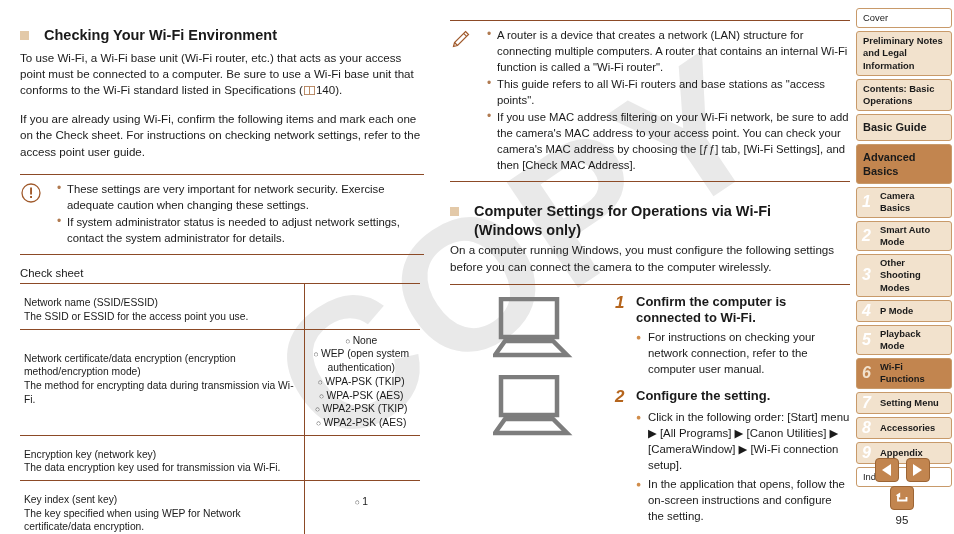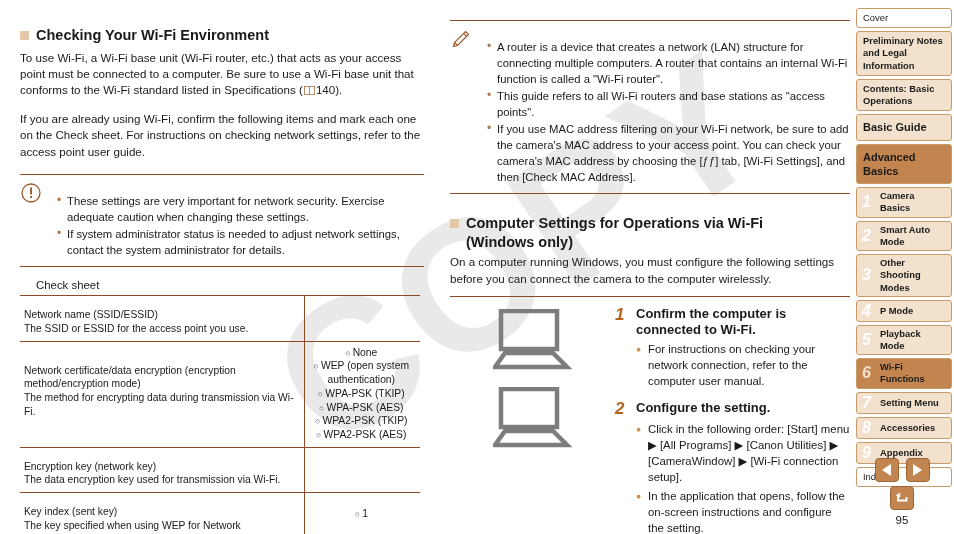--- a/index.html
+++ b/index.html
@@ -40,21 +40,21 @@
     top: 0;
     z-index: 2;
   }
   #col-left  { left: 20px;  width: 404px; }
   #col-right { left: 450px; width: 400px; }
 
   
   .sec-head {
     display: flex;
     align-items: flex-start;
-    gap: 7px;
+    gap: 15px;
     font-size: 14.5px;
     font-weight: bold;
     line-height: 1.28;
     color: #1a1a1a;
   }
   .sq {
     width: 9px; height: 9px;
     background: #e3c9a8;
     flex: 0 0 auto;
     margin-top: 5px;
@@ -77,40 +77,40 @@
 
   
   .callout {
     border-top: 1.4px solid #8c4a26;
     border-bottom: 1.4px solid #8c4a26;
     padding: 6px 0 7px 0;
     display: flex;
     gap: 6px;
   }
   .callout .ic { flex: 0 0 30px; padding-top: 1px; }
-  .callout ul { list-style: none; margin-top: 12px; }
+  .callout ul { list-style: none; }
   .callout li {
     font-size: 11.3px;
     line-height: 1.42;
     padding-left: 11px;
     position: relative;
     margin-bottom: 1px;
   }
   .callout li::before {
     content: "•";
     position: absolute;
     left: 1px; top: -1px;
     color: #b07a50;
     font-size: 12px;
   }
 
   
   .tbl-label {
     font-size: 11.4px;
-    margin: 12px 0 4px 16px;
+    margin: 12px 0 4px 0;
   }
   table.chk {
     width: 400px;
     border-collapse: collapse;
     table-layout: fixed;
   }
   table.chk td {
     border-top: 1.2px solid #8c4a26;
     border-bottom: 1.2px solid #8c4a26;
     padding: 4px 6px 5px 4px;

